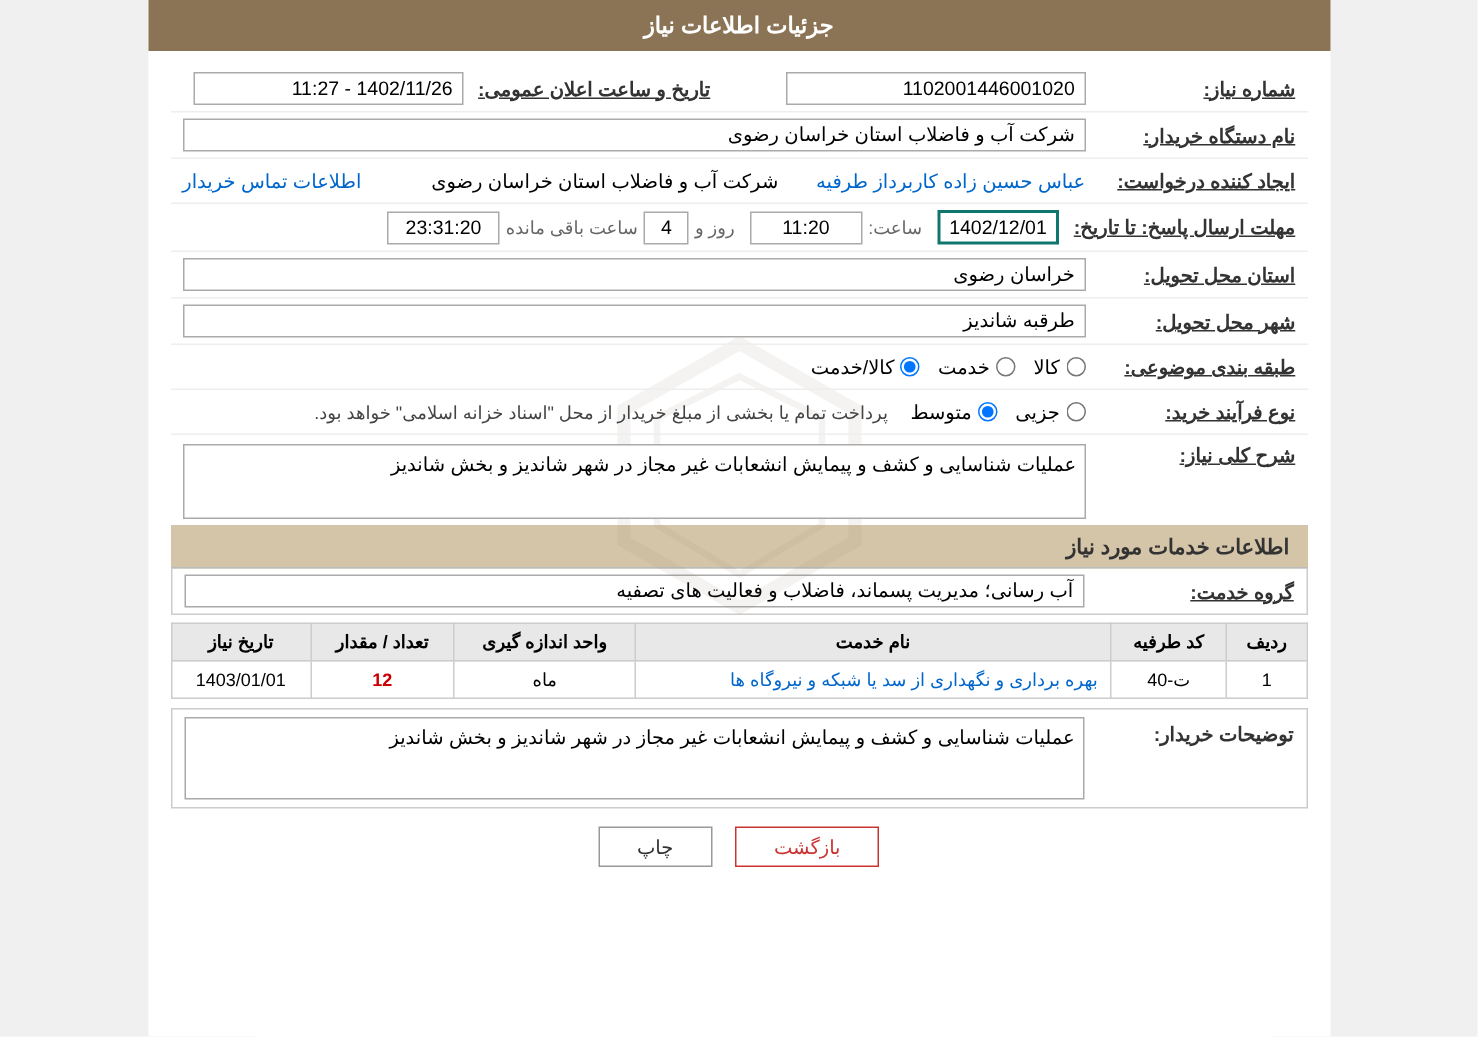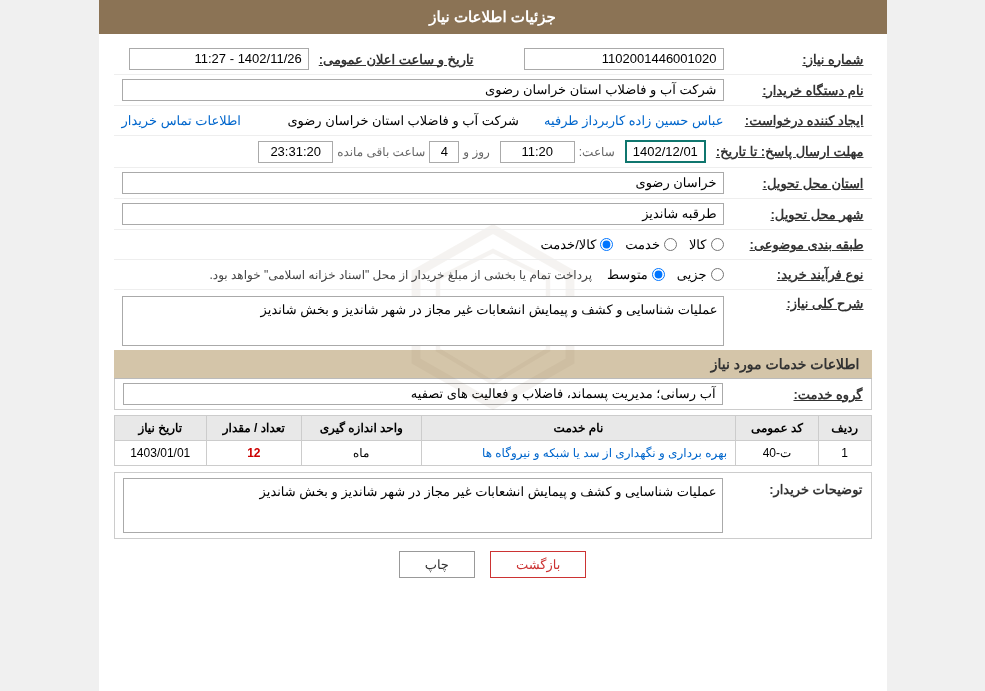--- a/index.html
+++ b/index.html
@@ -348,21 +348,21 @@
 
     <div class="info-row" style="border: 1px solid #ccc; border-top:none;">
       <span class="label">گروه خدمت:</span>
       <div class="value-box">آب رسانی؛ مدیریت پسماند، فاضلاب و فعالیت های تصفیه</div>
     </div>
 
     <table class="service-table">
       <thead>
         <tr>
           <th>ردیف</th>
-          <th>کد عمومی</th>
+          <th>کد طرفیه</th>
           <th>نام خدمت</th>
           <th>واحد اندازه گیری</th>
           <th>تعداد / مقدار</th>
           <th>تاریخ نیاز</th>
         </tr>
       </thead>
       <tbody id="services-table-body">
       <tr>
       <td class="row-num">1</td>
       <td class="code">ت-40</td>

